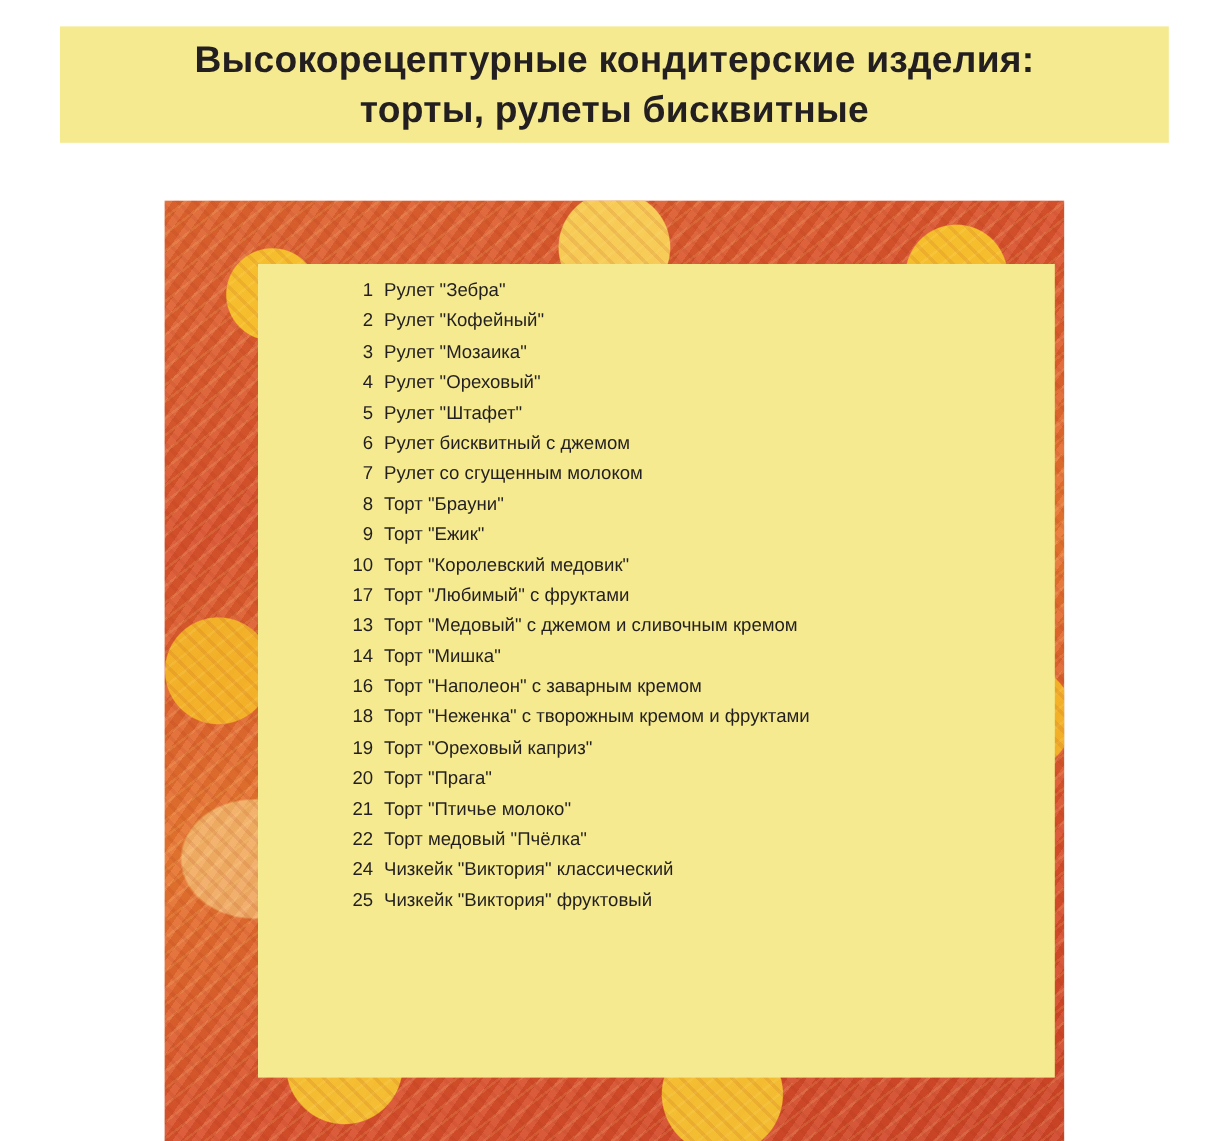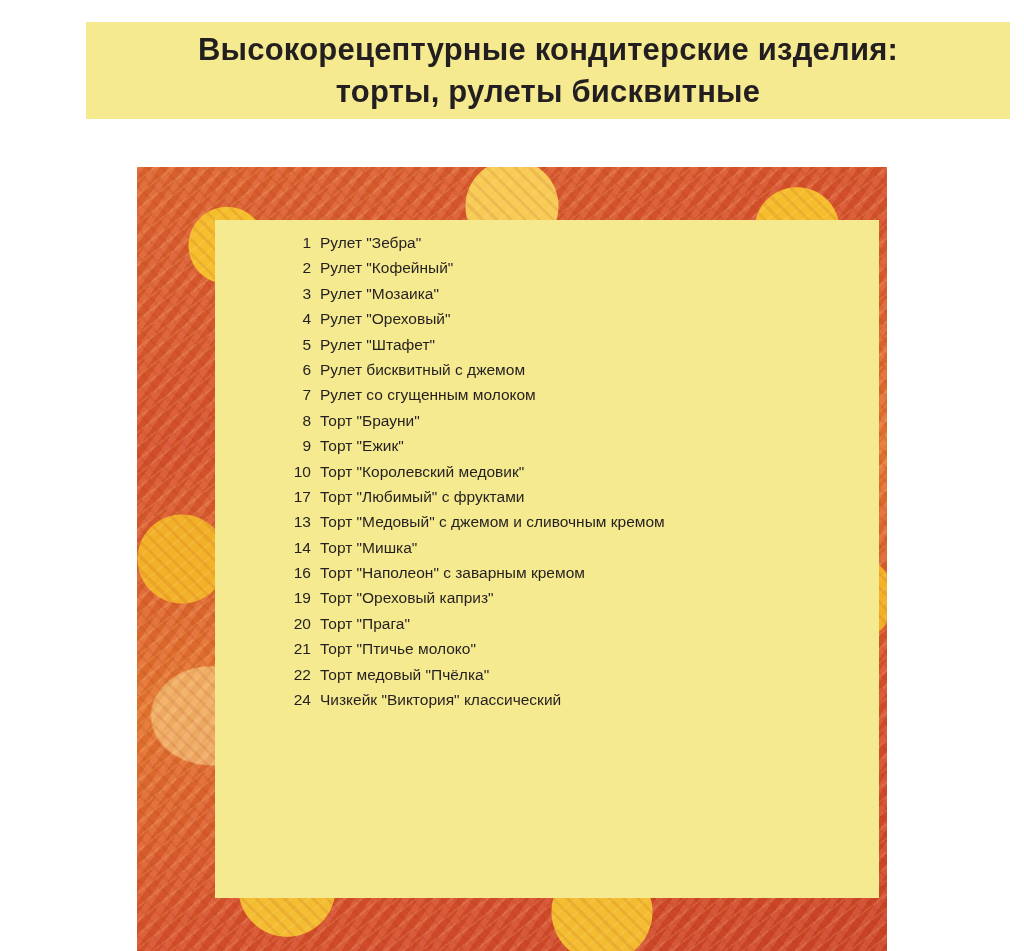--- a/index.html
+++ b/index.html
@@ -20,21 +20,20 @@
     position: absolute;
     left: 50px;
     top: 22px;
     width: 924px;
     height: 97px;
     background: #f5ea8f;
     display: flex;
     flex-direction: column;
     align-items: center;
     justify-content: center;
-    margin-left: 36px;
   }
   .title-line {
     font-size: 31px;
     font-weight: bold;
     color: #231f20;
     letter-spacing: 0.2px;
     line-height: 42px;
     text-align: center;
     white-space: nowrap;
   }
@@ -185,34 +184,42 @@
         </div>
         <div class="recipe-row">
           <span class="recipe-num">14</span>
           <span class="recipe-name">Торт "Мишка"</span>
         </div>
         <div class="recipe-row">
           <span class="recipe-num">16</span>
           <span class="recipe-name">Торт "Наполеон" с заварным кремом</span>
         </div>
         <div class="recipe-row">
+          <span class="recipe-num">18</span>
+          <span class="recipe-name">Торт "Неженка" с творожным кремом и фруктами</span>
+        </div>
+        <div class="recipe-row">
           <span class="recipe-num">19</span>
           <span class="recipe-name">Торт "Ореховый каприз"</span>
         </div>
         <div class="recipe-row">
           <span class="recipe-num">20</span>
           <span class="recipe-name">Торт "Прага"</span>
         </div>
         <div class="recipe-row">
           <span class="recipe-num">21</span>
           <span class="recipe-name">Торт "Птичье молоко"</span>
         </div>
         <div class="recipe-row">
           <span class="recipe-num">22</span>
           <span class="recipe-name">Торт медовый "Пчёлка"</span>
         </div>
         <div class="recipe-row">
           <span class="recipe-num">24</span>
           <span class="recipe-name">Чизкейк "Виктория" классический</span>
+        </div>
+        <div class="recipe-row">
+          <span class="recipe-num">25</span>
+          <span class="recipe-name">Чизкейк "Виктория" фруктовый</span>
         </div>
       </div>
   </div>
 </div>
 
 </body></html>

